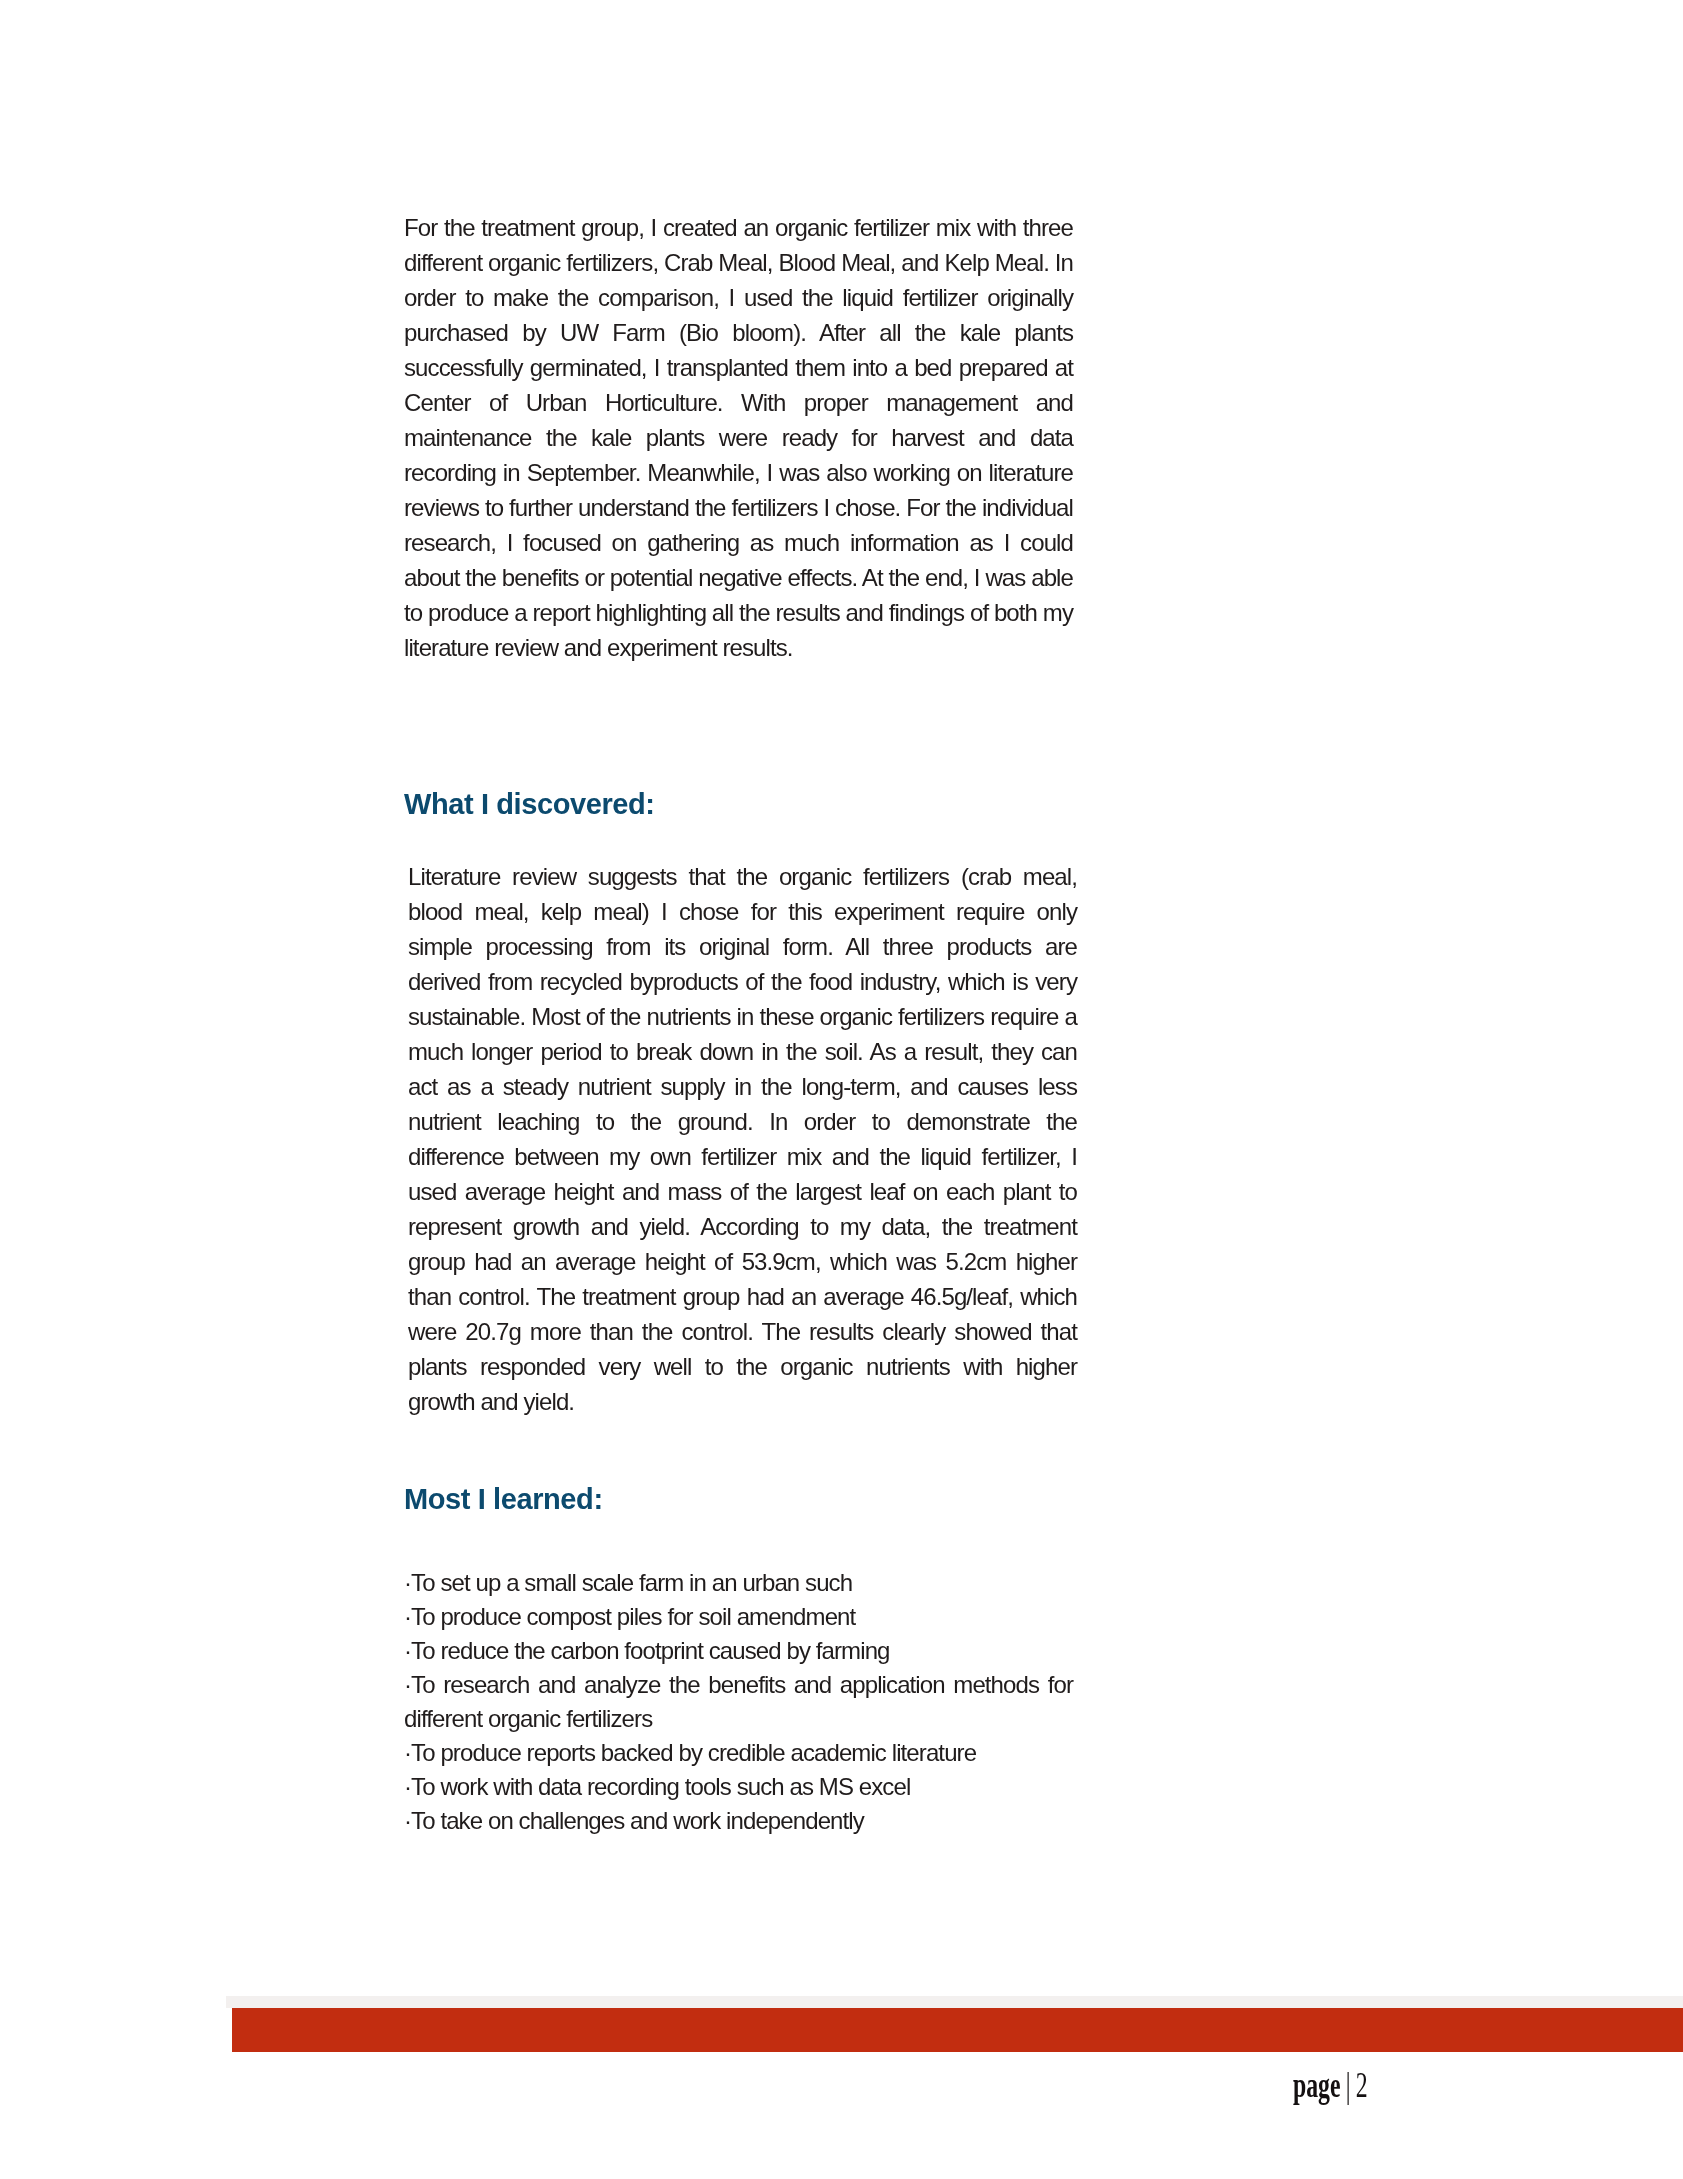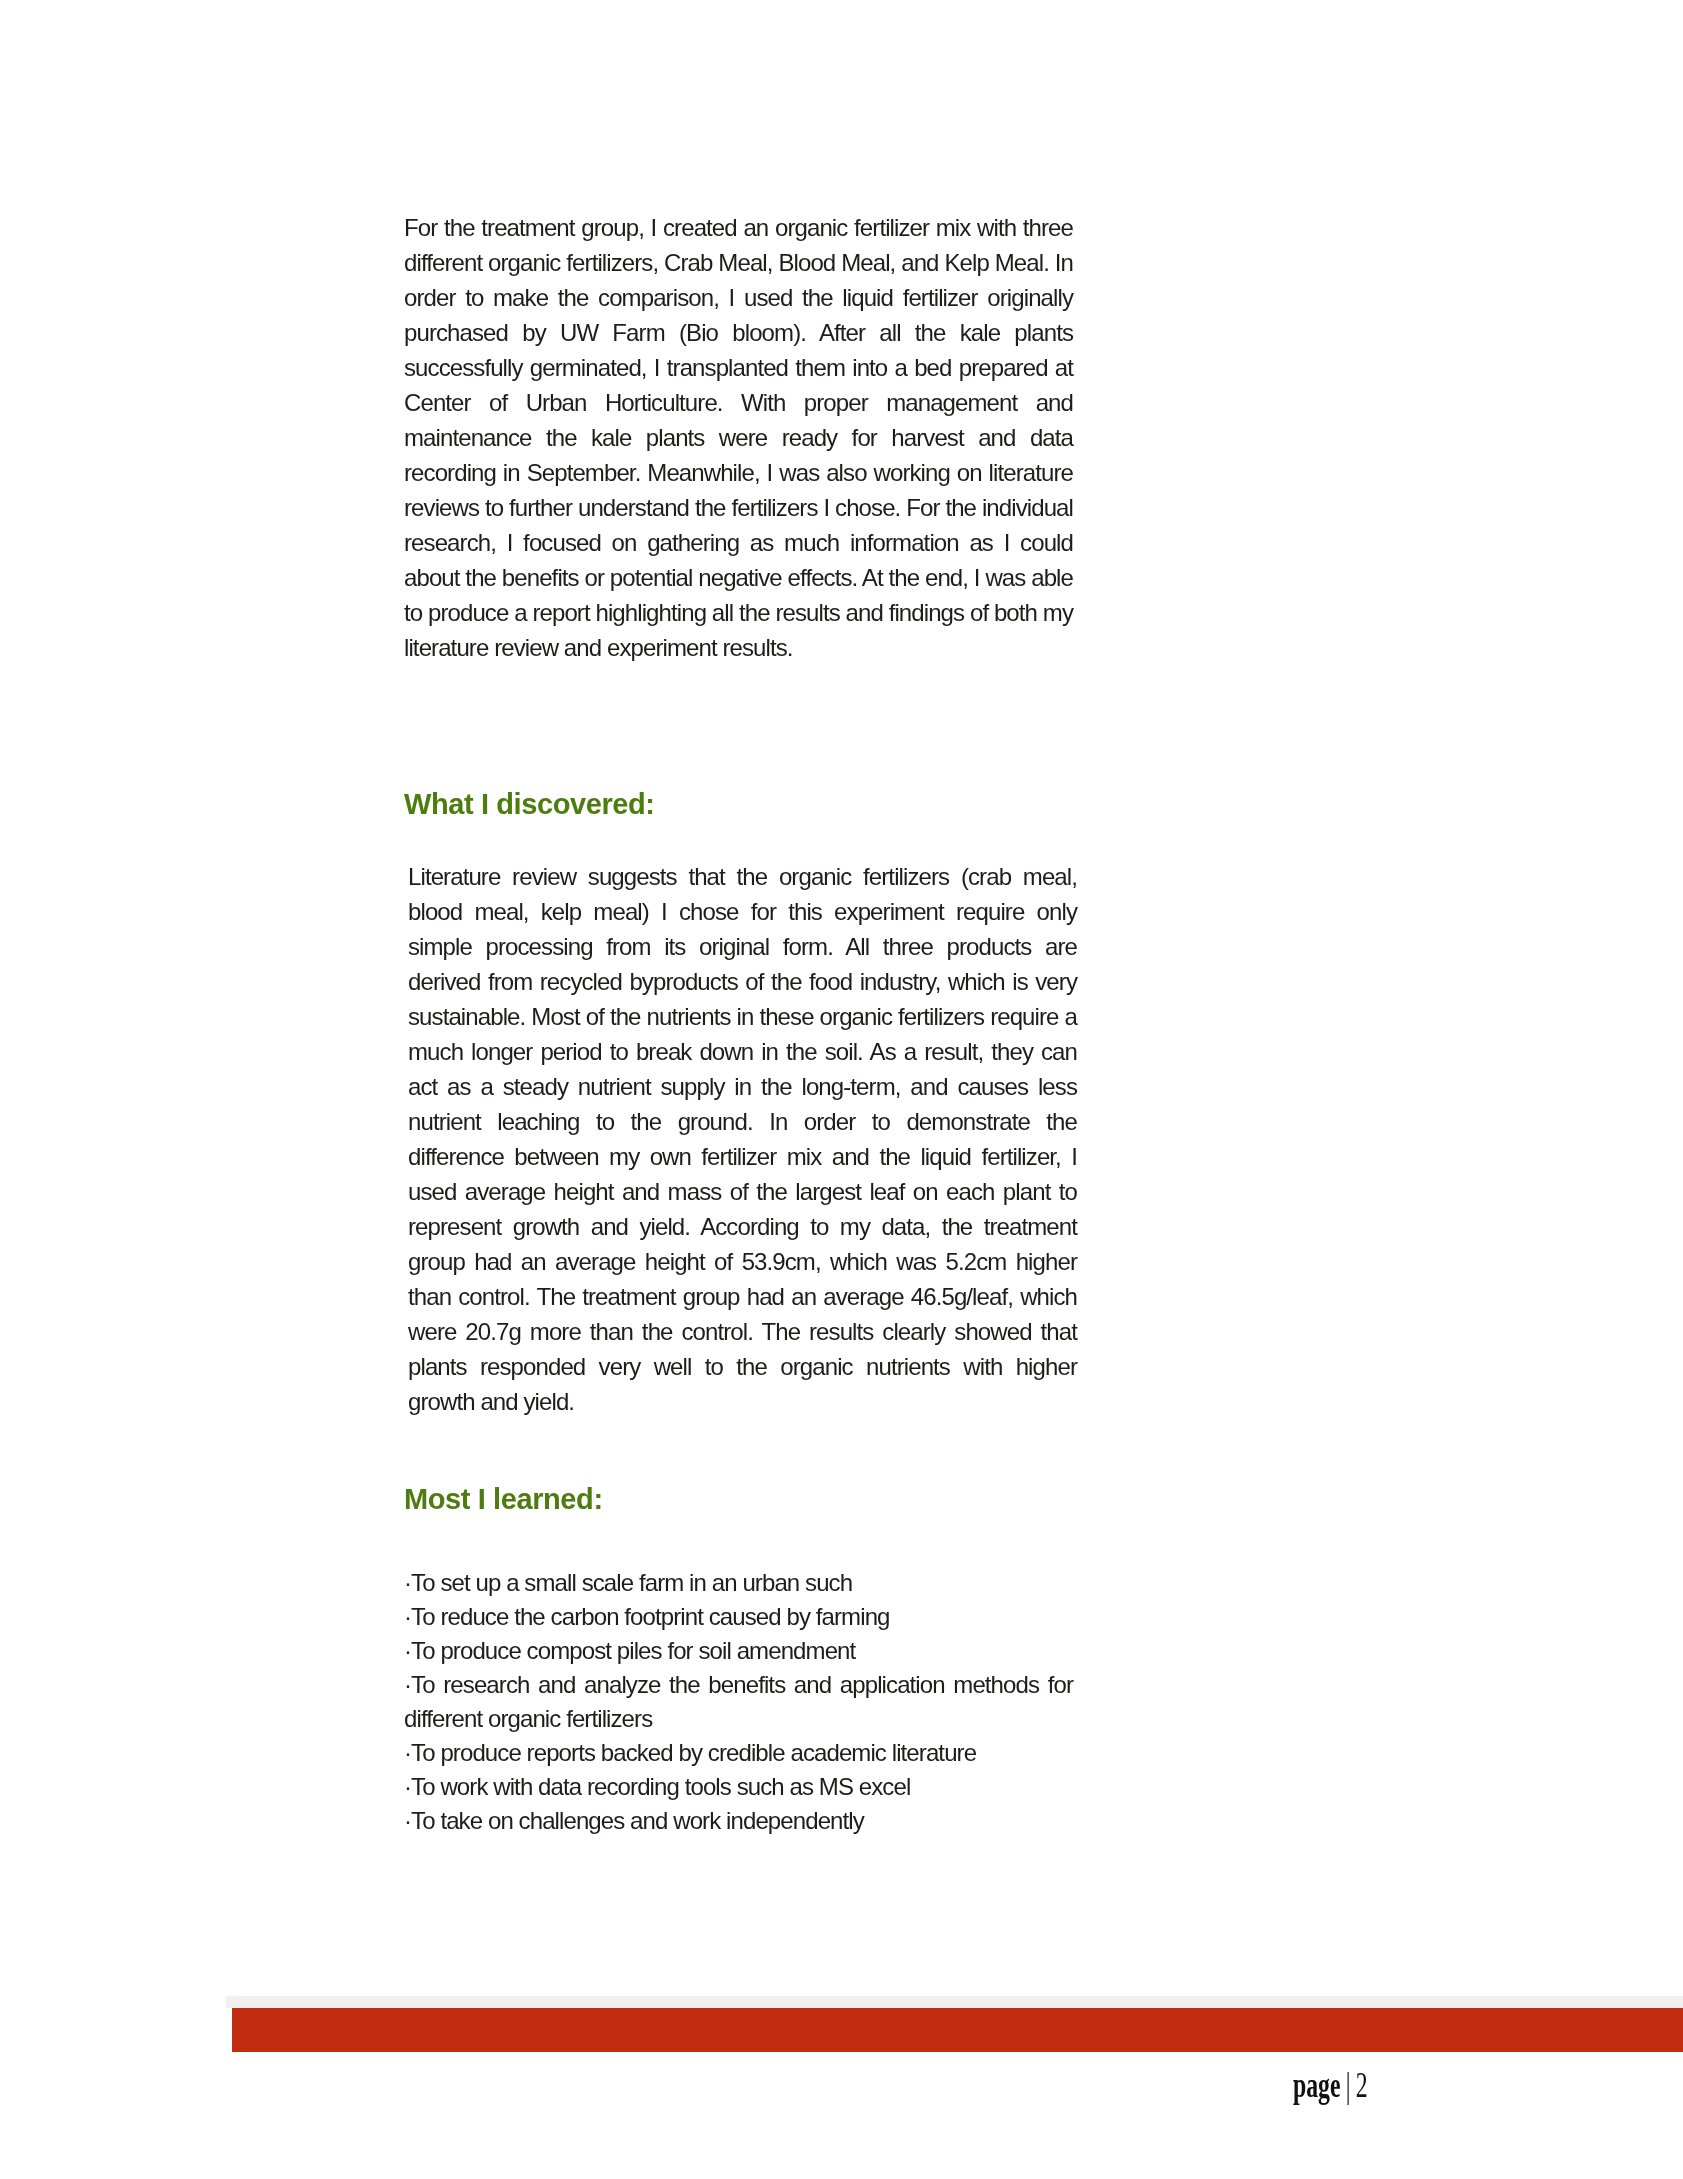--- a/index.html
+++ b/index.html
@@ -24,21 +24,21 @@
   .par-1 { position: absolute; top: 210px; left: 404px; width: 669px; }
   .par-2 { position: absolute; top: 859px; left: 408px; width: 669px; }
   .heading {
     position: absolute;
     left: 404px;
     width: 669px;
     margin: 0;
     font-size: 29px;
     font-weight: 700;
     letter-spacing: -0.4px;
-    color: #4d7c0f;
+    color: #0c4a6e;
   }
   .heading-1 { top: 788px; }
   .heading-2 { top: 1483px; }
   .learned-list {
     position: absolute;
     top: 1566px;
     left: 404px;
     width: 669px;
     margin: 0;
     padding: 0;
@@ -94,23 +94,23 @@
   <h2 class="heading heading-1">What I discovered:</h2>
 
   <p class="body-par par-2">Literature review suggests that the organic fertilizers (crab meal, blood meal, kelp meal) I chose for this experiment require only simple processing from its original form. All three products are derived from recycled byproducts of the food industry, which is very sustainable. Most of the nutrients in these organic fertilizers require a much longer period to break down in the soil. As a result, they can act as a steady nutrient supply in the long-term, and causes less nutrient leaching to the ground. In order to demonstrate the difference between my own fertilizer mix and the liquid fertilizer, I used average height and mass of the largest leaf on each plant to represent growth and yield. According to my data, the treatment group had an average height of 53.9cm, which was 5.2cm higher than control. The treatment group had an average 46.5g/leaf, which were 20.7g more than the control. The results clearly showed that plants responded very well to the organic nutrients with higher growth and yield.</p>
 
   <h2 class="heading heading-2">Most I learned:</h2>
 
   <ul class="learned-list">
 
       <li>·To set up a small scale farm in an urban such</li>
 
+      <li>·To produce compost piles for soil amendment</li>
+
       <li>·To reduce the carbon footprint caused by farming</li>
-
-      <li>·To produce compost piles for soil amendment</li>
 
       <li>·To research and analyze the benefits and application methods for different organic fertilizers</li>
 
 
       <li>·To produce reports backed by credible academic literature</li>
 
       <li>·To work with data recording tools such as MS excel</li>
 
 
       <li>·To take on challenges and work independently</li>

